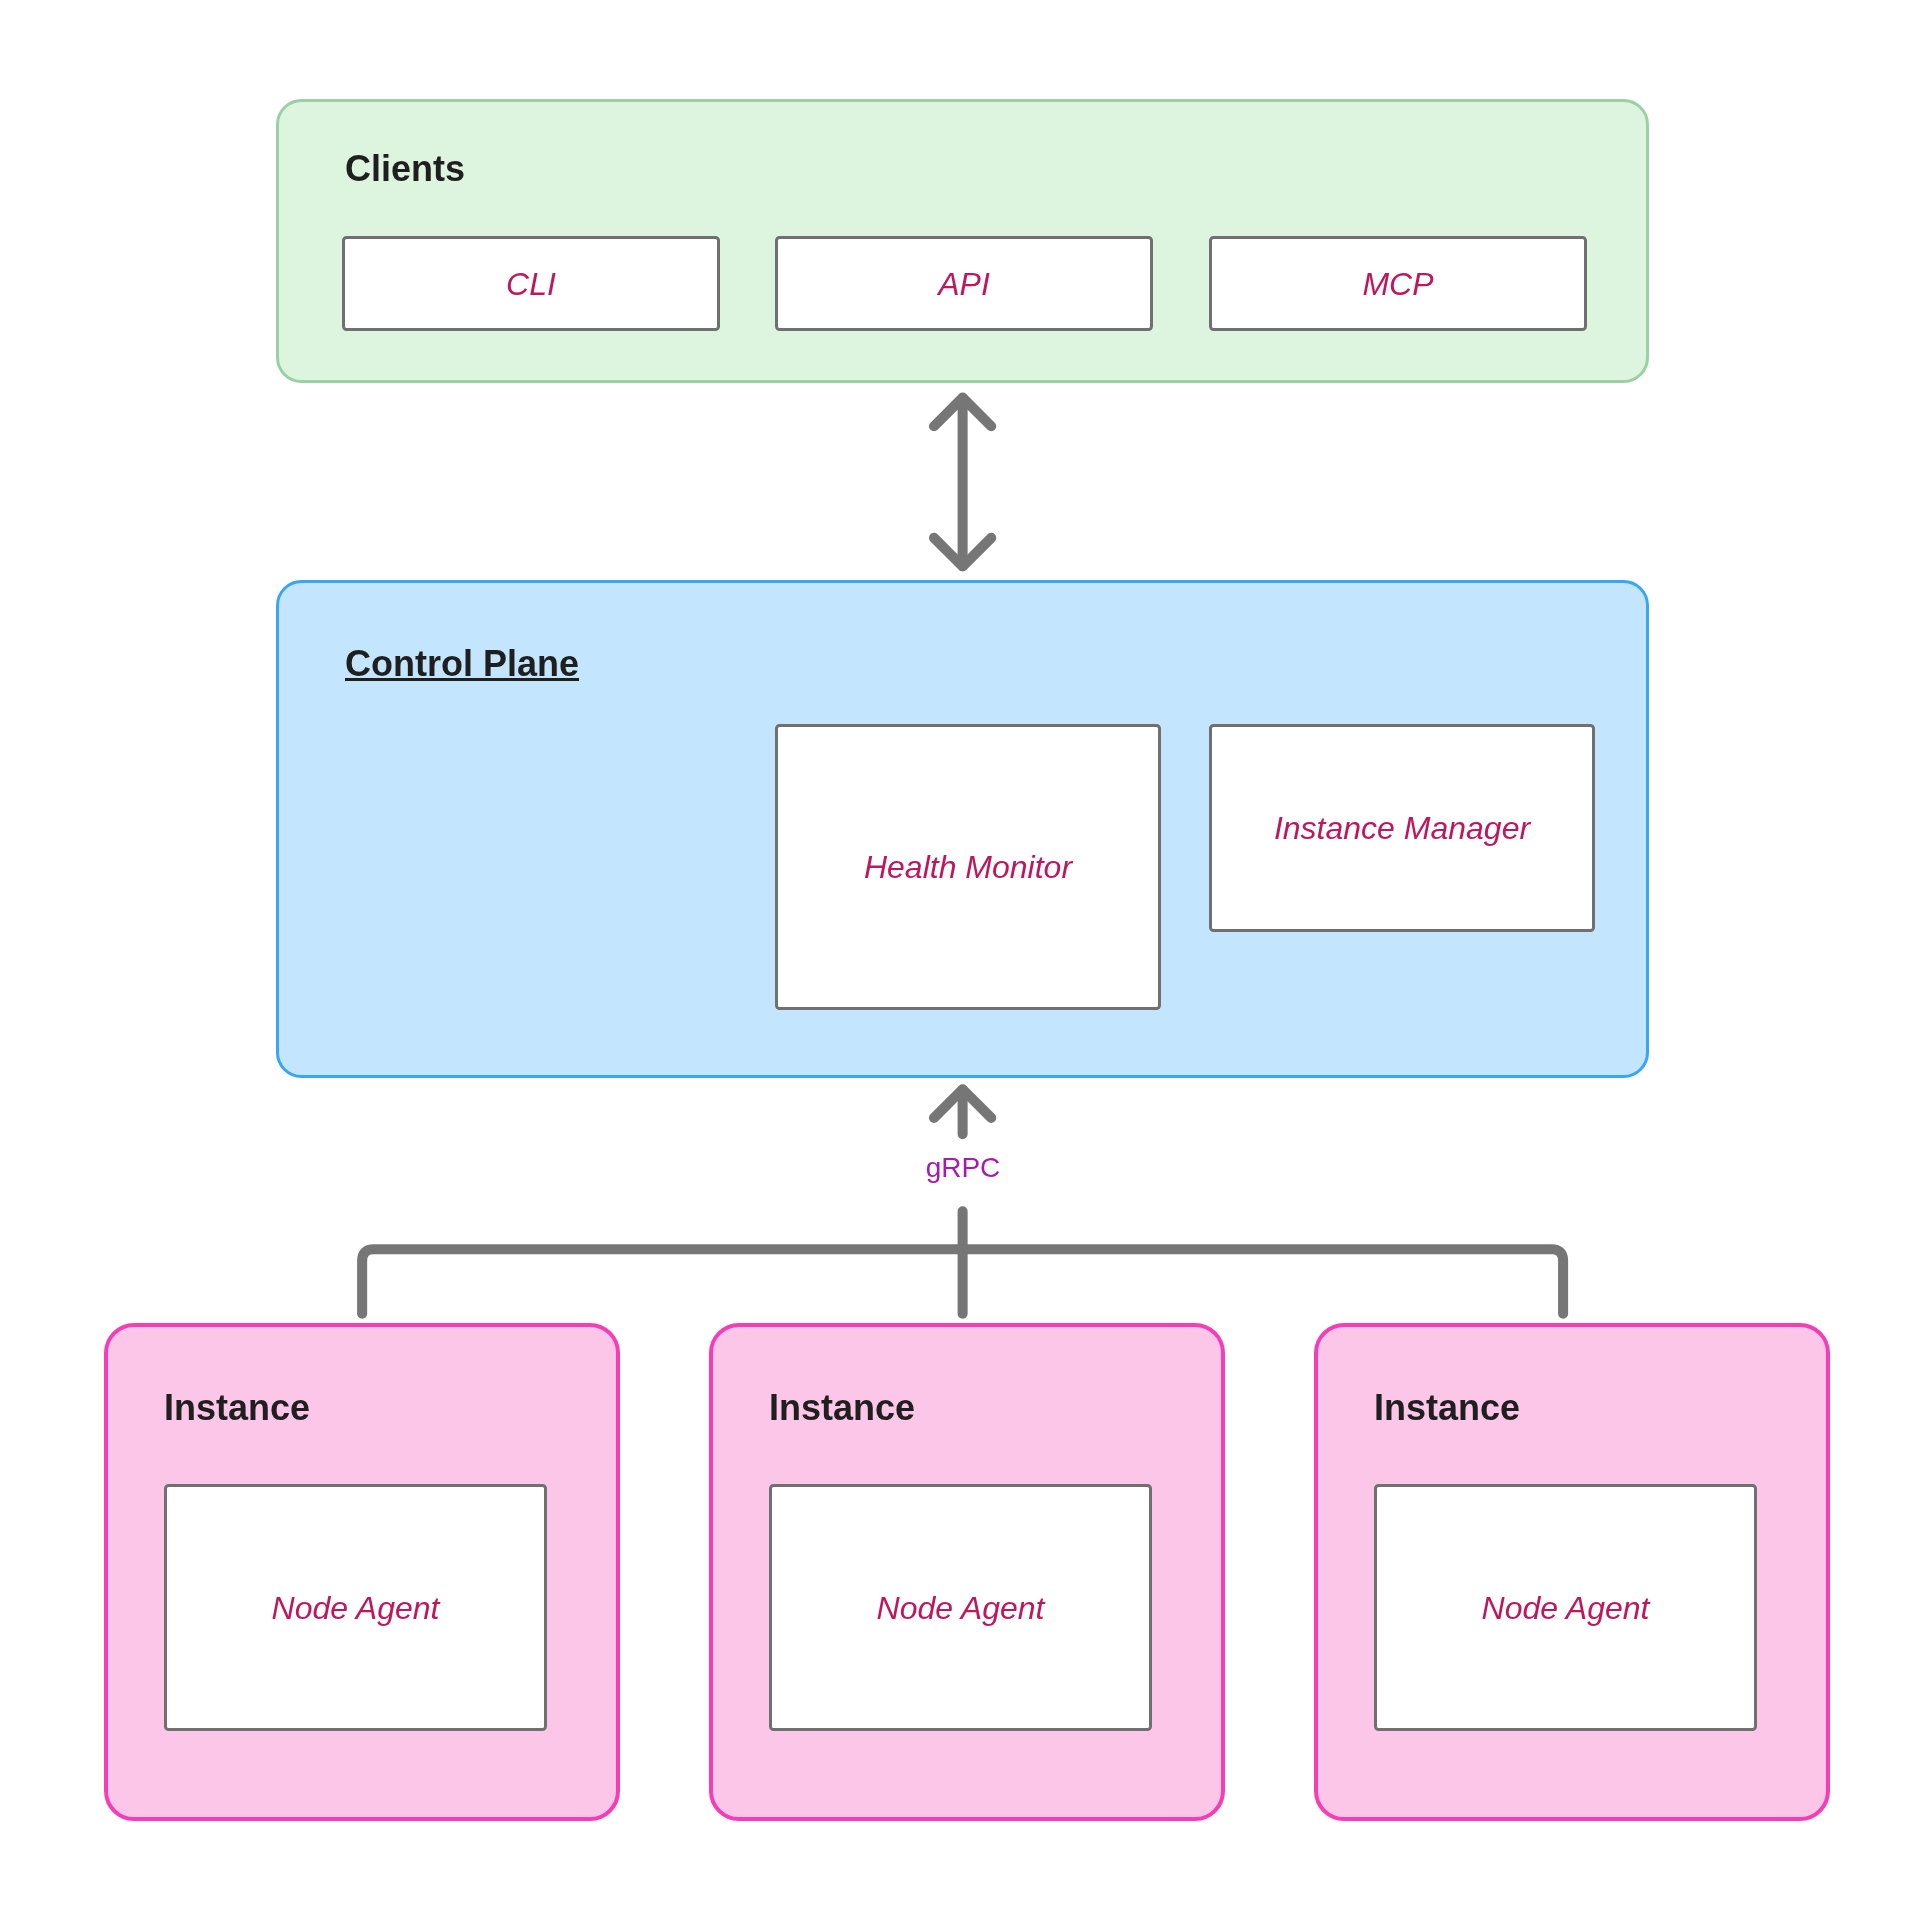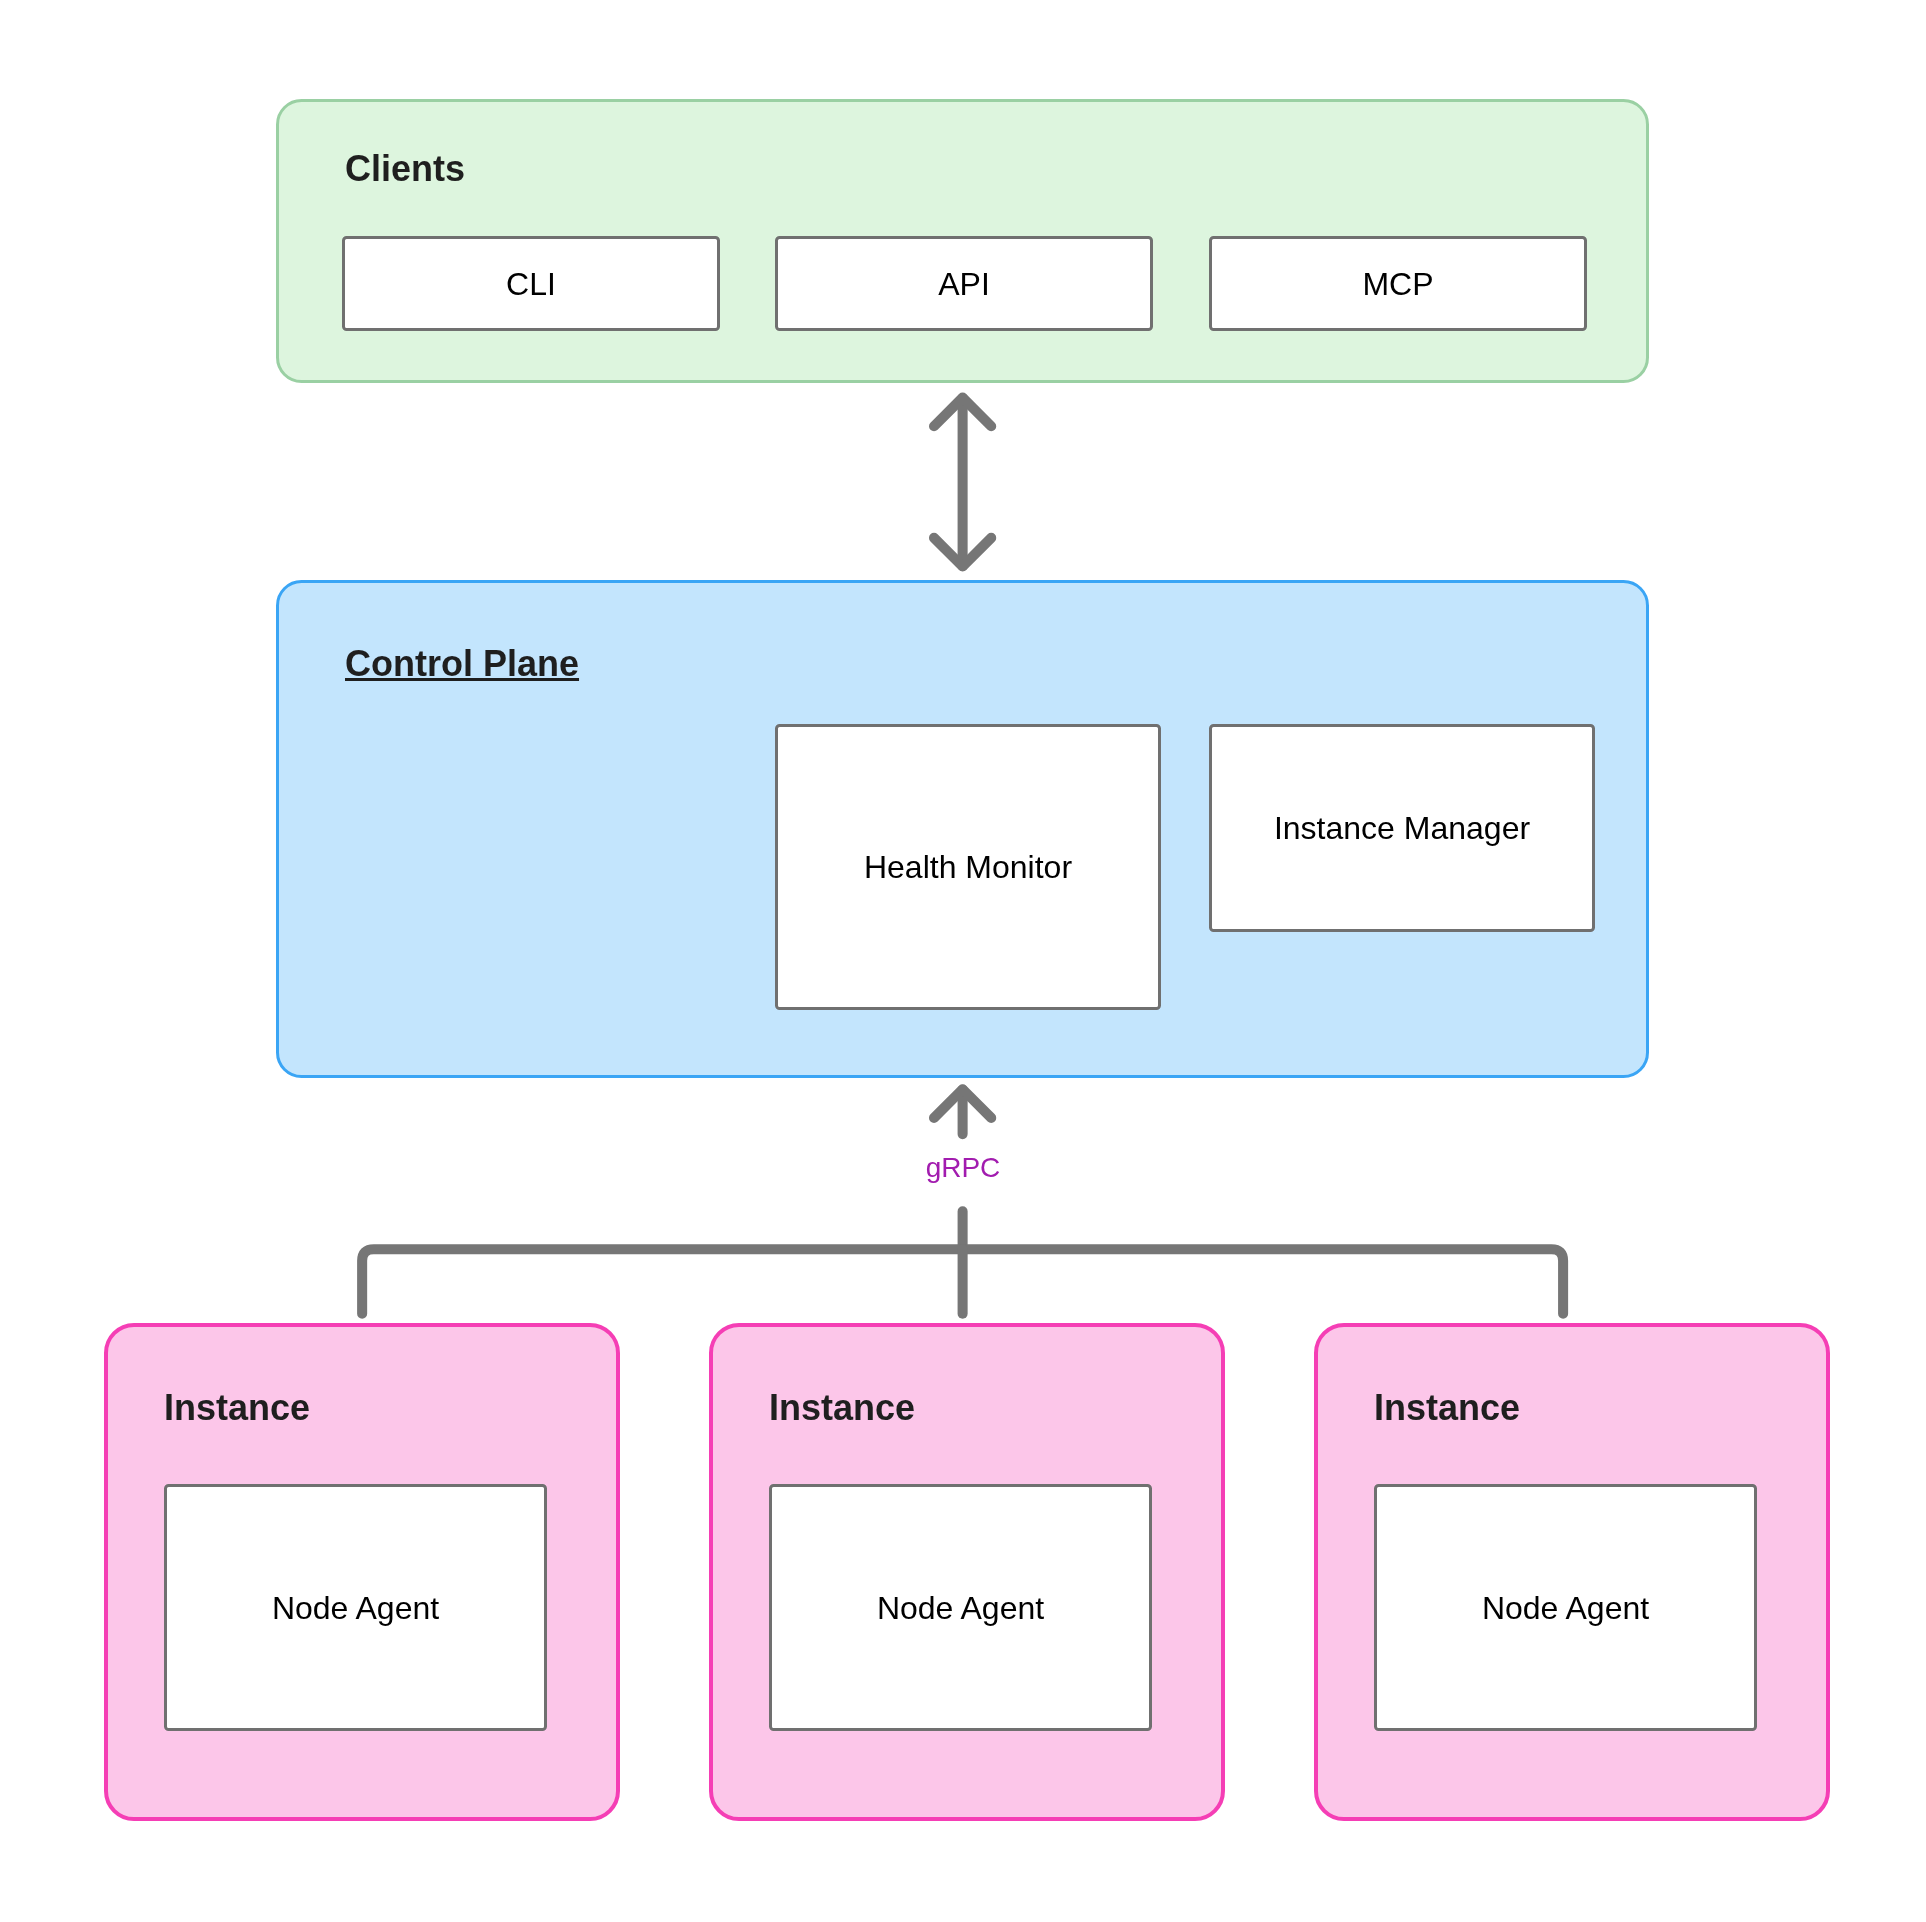--- a/index.html
+++ b/index.html
@@ -35,24 +35,25 @@
     position: absolute;
     box-sizing: border-box;
     background: #ffffff;
     border: 3.1px solid #707070;
     border-radius: 4.6px;
     display: flex;
     align-items: center;
     justify-content: center;
   }
   .node-label {
-    color: #000000;
+    color: #be185d;
     white-space: nowrap;
     line-height: 1;
     text-align: center;
+    font-style: italic;
   }
   .edge-label {
     position: absolute;
     color: #a21caf;
     white-space: nowrap;
     line-height: 1;
     text-align: center;
   }
   svg.connectors {
     position: absolute;

